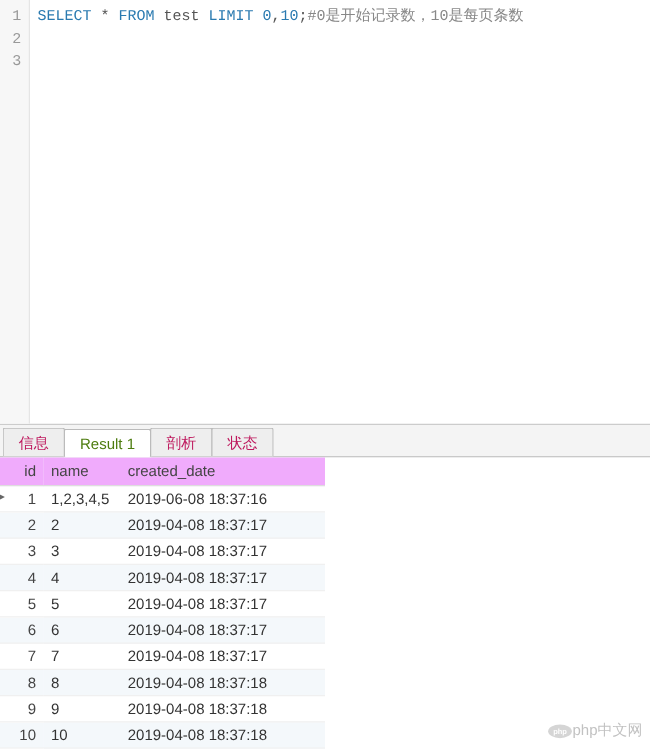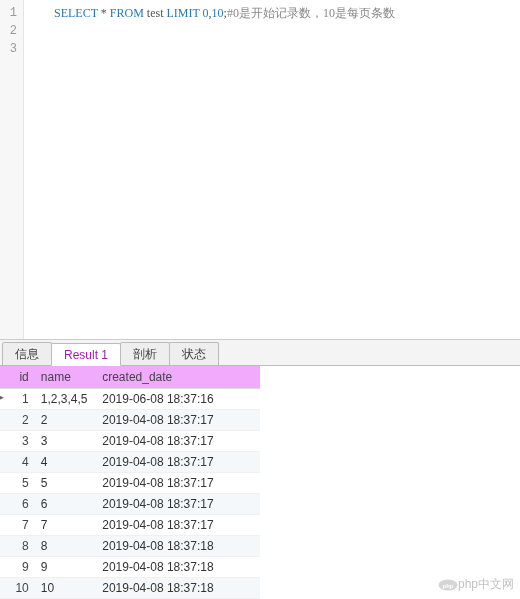--- a/index.html
+++ b/index.html
@@ -26,56 +26,55 @@
       padding-top: 4px;
       color: #999;
       font-family: Consolas, "Courier New", monospace;
       font-size: 12px;
       text-align: right;
     }
     .gutter div { padding: 0 6px 0 0; line-height: 18px; }
     .code {
       flex: 1;
       padding: 4px 6px;
-      font-family: Liberation Serif, serif;
+      font-family: Liberation Mono, monospace;
       font-size: 12px;
       line-height: 18px;
       white-space: pre;
       color: #555;
-      margin-left: 24px;
     }
     .kw { color: #2a7ab0; font-weight: normal; }
     .num { color: #2a7ab0; }
     .ident { color: #555; }
     .comment { color: #888; }
     .tabs-wrap {
       border-bottom: 1px solid #bbb;
       background: #f4f4f4;
       height: 26px;
       display: flex;
       align-items: flex-end;
       padding-left: 2px;
     }
     .tab {
       padding: 4px 12px 4px 12px;
       border: 1px solid #bbb;
       border-bottom: none;
       margin-right: -1px;
       background: #eee;
-      color: #404040;
+      color: #be185d;
       cursor: pointer;
       font-size: 12px;
       border-top-left-radius: 2px;
       border-top-right-radius: 2px;
       height: 23px;
       line-height: 14px;
     }
     .tab.active {
       background: #fff;
-      color: #a21caf;
+      color: #4d7c0f;
       position: relative;
       z-index: 2;
       border-bottom: 1px solid #fff;
       margin-bottom: -1px;
     }
     .results {
       background: #fff;
     }
     table.results-table {
       border-collapse: collapse;

